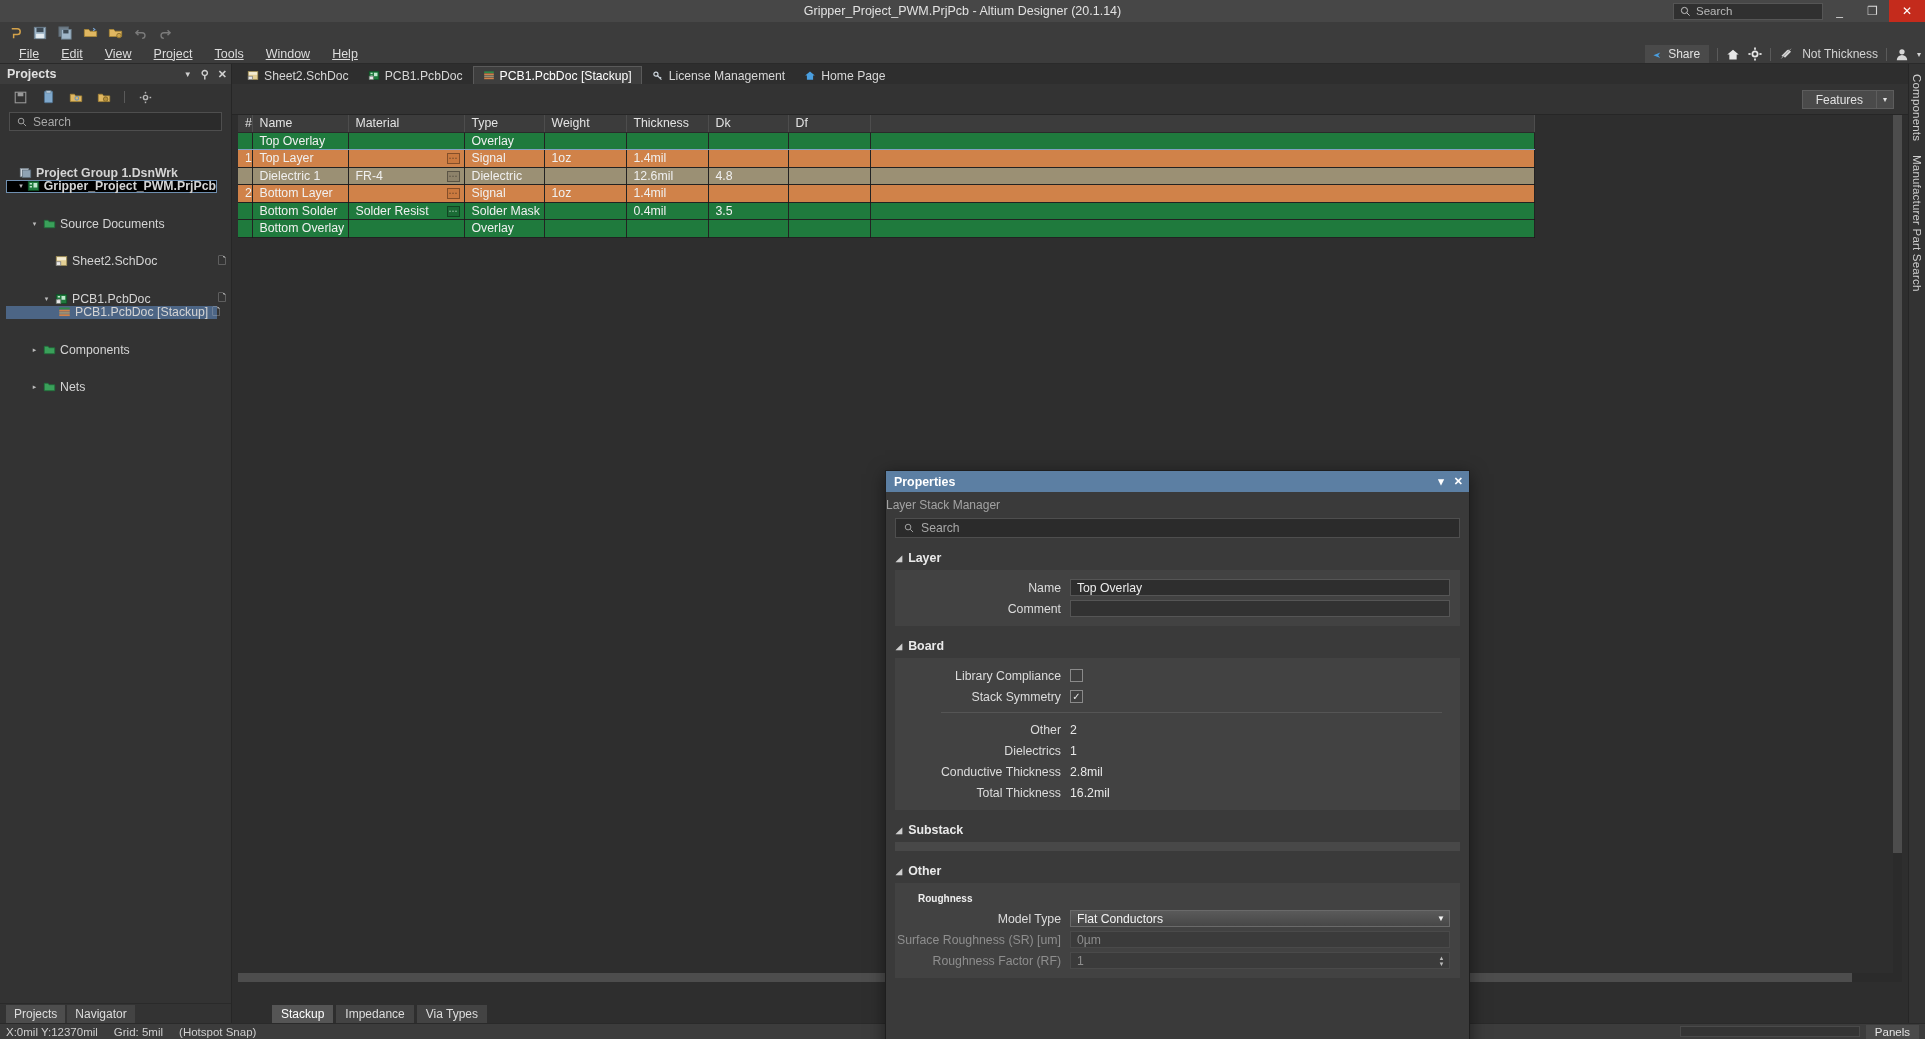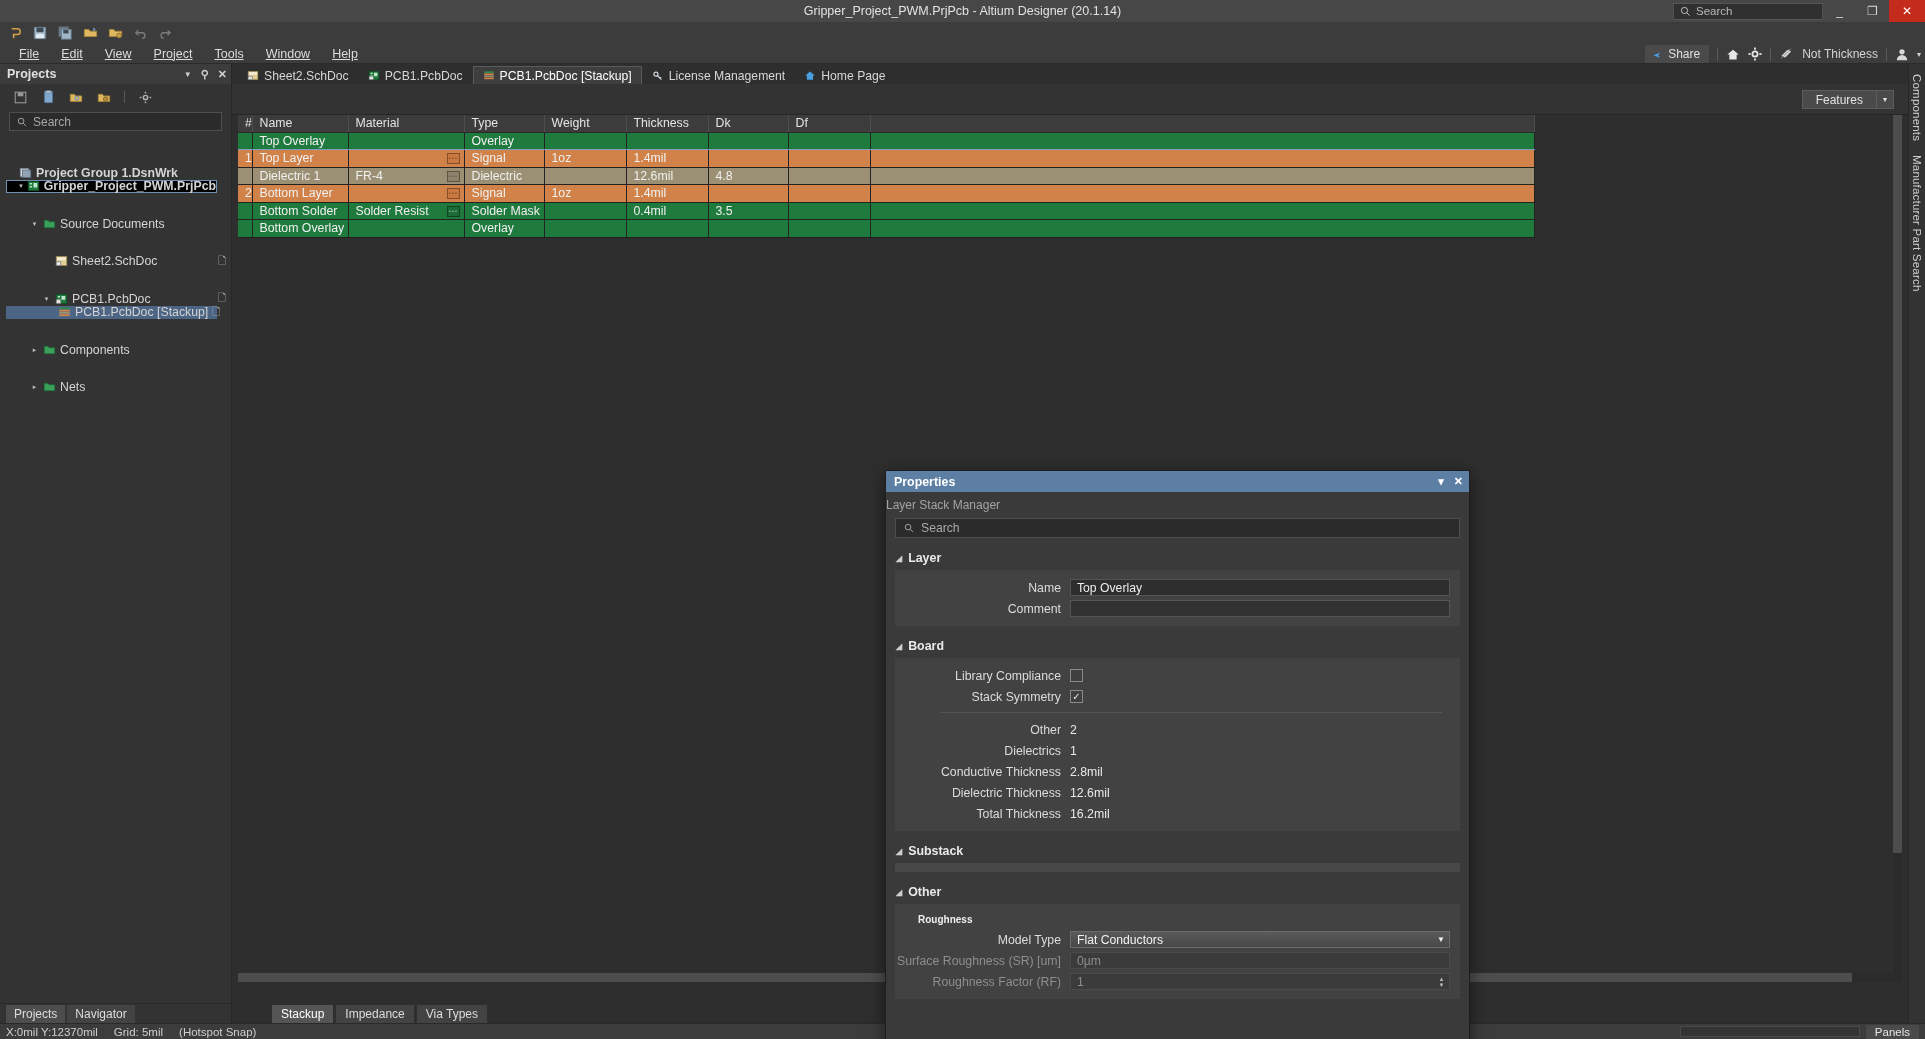--- a/index.html
+++ b/index.html
@@ -653,24 +653,20 @@
               </div>
               <div class="prow">
                 <div class="lab">Dielectrics</div>
                 <div class="pval">1</div>
               </div>
               <div class="prow">
                 <div class="lab">Conductive Thickness</div>
                 <div class="pval">2.8mil</div>
               </div>
               <div class="prow">
-                <div class="lab">Dielectric Thickness</div>
-                <div class="pval">12.6mil</div>
-              </div>
-              <div class="prow">
                 <div class="lab">Total Thickness</div>
                 <div class="pval">16.2mil</div>
               </div>
             </div>
         </div>
 
         <div class="sect-title">
           <span class="tri">◢</span>
           <span>Substack</span>
         </div>

